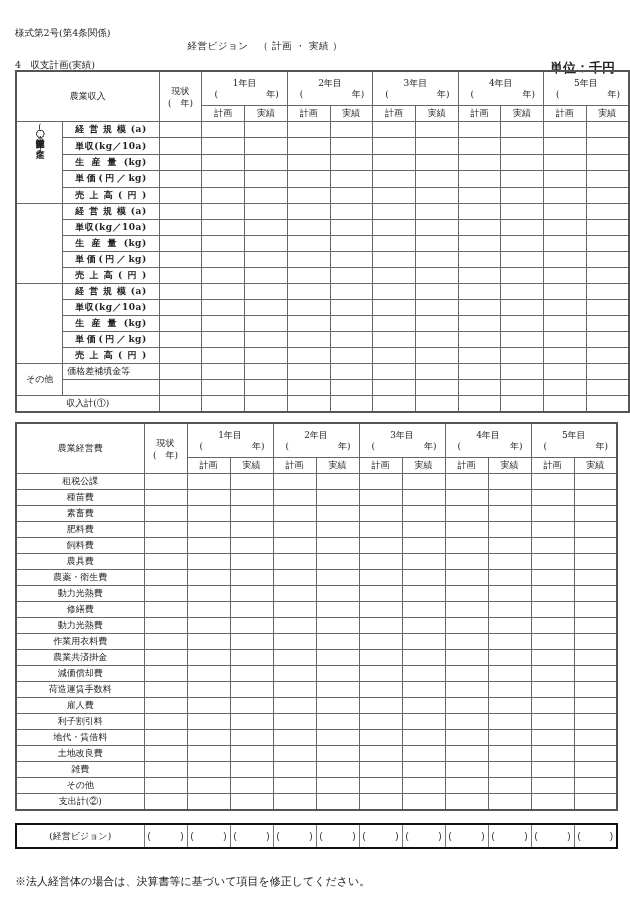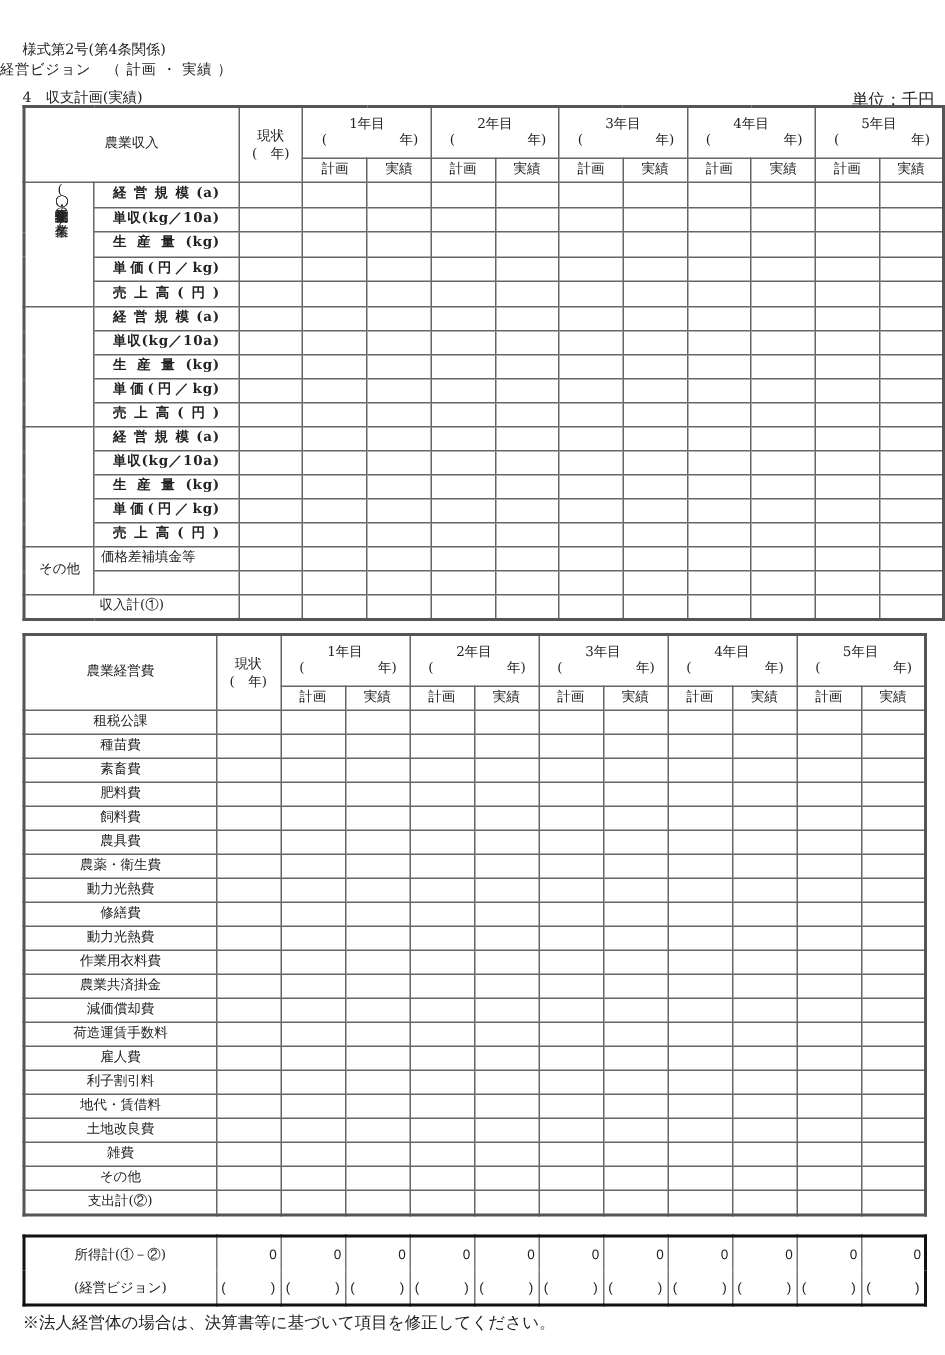--- a/index.html
+++ b/index.html
@@ -1,22 +1,22 @@
 <!DOCTYPE html>
 <html><head>
 <meta charset="utf-8">
 <style>
   html, body { margin:0; padding:0; background:#fff; }
   body { width:630px; height:903px; position:relative; overflow:hidden;
          font-family:"DejaVu Serif","Liberation Serif",serif; color:#222; font-size:9px; }
   .abs { position:absolute; }
   .form-no { left:15px; top:19px; font-size:9.5px;margin-top:8px; }
-  .doc-title { left:0; width:530px; top:40px; text-align:left; font-size:9.5px; letter-spacing:0.5px; }
+  .doc-title { left:0; width:530px; top:40px; text-align:center; font-size:9.5px; letter-spacing:0.5px; }
   .section { left:15px; top:59px; font-size:9.5px; }
-  .unit { right:7px; top:59px; font-size:11px; }
+  .unit { right:15px; top:59px; font-size:13px;font-weight:bold; }
   table.grid { position:absolute; left:15px; border-collapse:collapse; table-layout:fixed; }
   table.grid td { border:1px solid #666; padding:0; height:15px; font-size:9px; text-align:center; vertical-align:middle; overflow:hidden; white-space:nowrap; line-height:11px; }
   table.t1 { top:70px; border:2px solid #555; }
   table.t2 { top:422px; border:2px solid #555; }
   .hdr-year { line-height:12px; }
   .yr-paren { display:flex; justify-content:space-between; padding:0 8px 0 12px; }
   .vert { writing-mode:vertical-rl; text-orientation:upright; font-size:9px; line-height:11px; letter-spacing:0px; height:78px; display:inline-block; text-align:left; }
   .crop-label { text-align:justify; text-align-last:justify; padding:0 12px !important; letter-spacing:0.5px;font-weight:bold; }
   table.t3 { position:absolute; left:15px; top:823px; border-collapse:collapse; table-layout:fixed; border:2px solid #111; }
   table.t3 td { border-left:1px solid #777; padding:0; height:22px; font-size:9px; font-family:"Liberation Sans",sans-serif; }
@@ -740,34 +740,20 @@
       <col style="width:43px">
     <col style="width:43px">
       <col style="width:43px">
       <col style="width:43px">
       <col style="width:43px">
     <col style="width:43px">
       <col style="width:43px">
   </colgroup>
   <tbody id="t3body">
       <tr>
-        <td class="lbl">所得計(①－②)</td>
-        <td class="num">0</td>
-        <td class="num">0</td>
-        <td class="num">0</td>
-        <td class="num">0</td>
-        <td class="num">0</td>
-        <td class="num">0</td>
-        <td class="num">0</td>
-        <td class="num">0</td>
-        <td class="num">0</td>
-        <td class="num">0</td>
-        <td class="num">0</td>
-      </tr>
-      <tr>
         <td class="lbl">(経営ビジョン)</td>
         <td>
           <div class="par">
             <span>(</span>
             <span>)</span>
           </div>
         </td>
         <td>
           <div class="par">
             <span>(</span>

